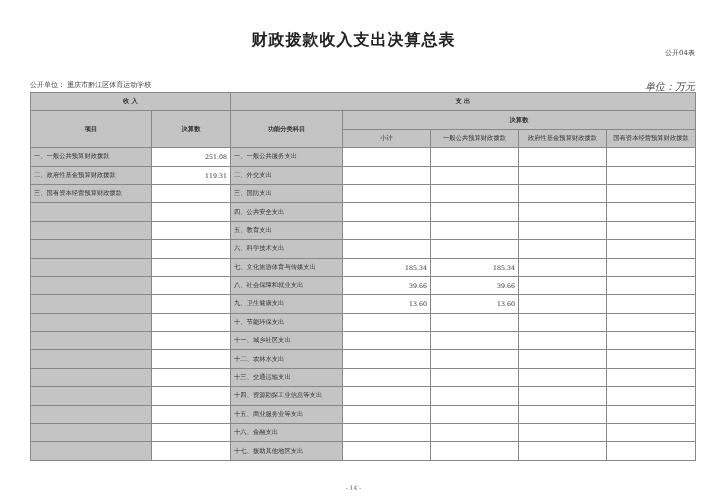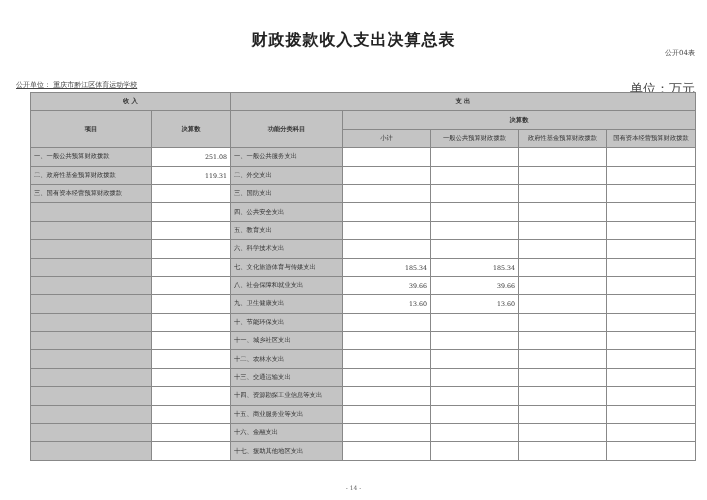--- a/index.html
+++ b/index.html
@@ -1,20 +1,20 @@
 <!DOCTYPE html>
 <html><head>
 <meta charset="utf-8">
 <style>
   html, body { margin: 0; padding: 0; background: #ffffff; }
   body { width: 707px; height: 500px; position: relative; overflow: hidden; font-family: "DejaVu Serif", "Liberation Serif", serif; color: #333; }
   .title { position: absolute; top: 30px; left: 0; width: 707px; text-align: center; font-size: 16px; font-weight: bold; color: #222; letter-spacing: 1px; }
   .form-no { position: absolute; top: 48px; right: 12px; font-size: 7px; color: #444; }
-  .unit-left { position: absolute; top: 80px; left: 16px; font-size: 7px; color: #444; text-decoration: underline; }
-  .unit-right { position: absolute; top: 80px; right: 12px; font-size: 13px; color: #444; }
+  .unit-left { position: absolute; top: 80px; left: 30px; font-size: 7px; color: #444; }
+  .unit-right { position: absolute; top: 80px; right: 12px; font-size: 10px; color: #444; font-style: italic; }
   table { position: absolute; top: 92px; left: 30px; border-collapse: collapse; table-layout: fixed; width: 665px; font-size: 6.3px; }
   td { border: 1px solid #888; padding: 0 3px; height: 18.4px; white-space: nowrap; overflow: hidden; box-sizing: border-box; }
   .hdr { background: #c4c4c4; text-align: center; font-weight: bold; color: #333; }
   .grey { background: #c4c4c4; }
   .white { background: #ffffff; }
   .num { text-align: right; }
   .page-no { position: absolute; top: 484px; left: 0; width: 707px; text-align: center; font-size: 6px; color: #666; }
 </style>
 </head>
 <body>

